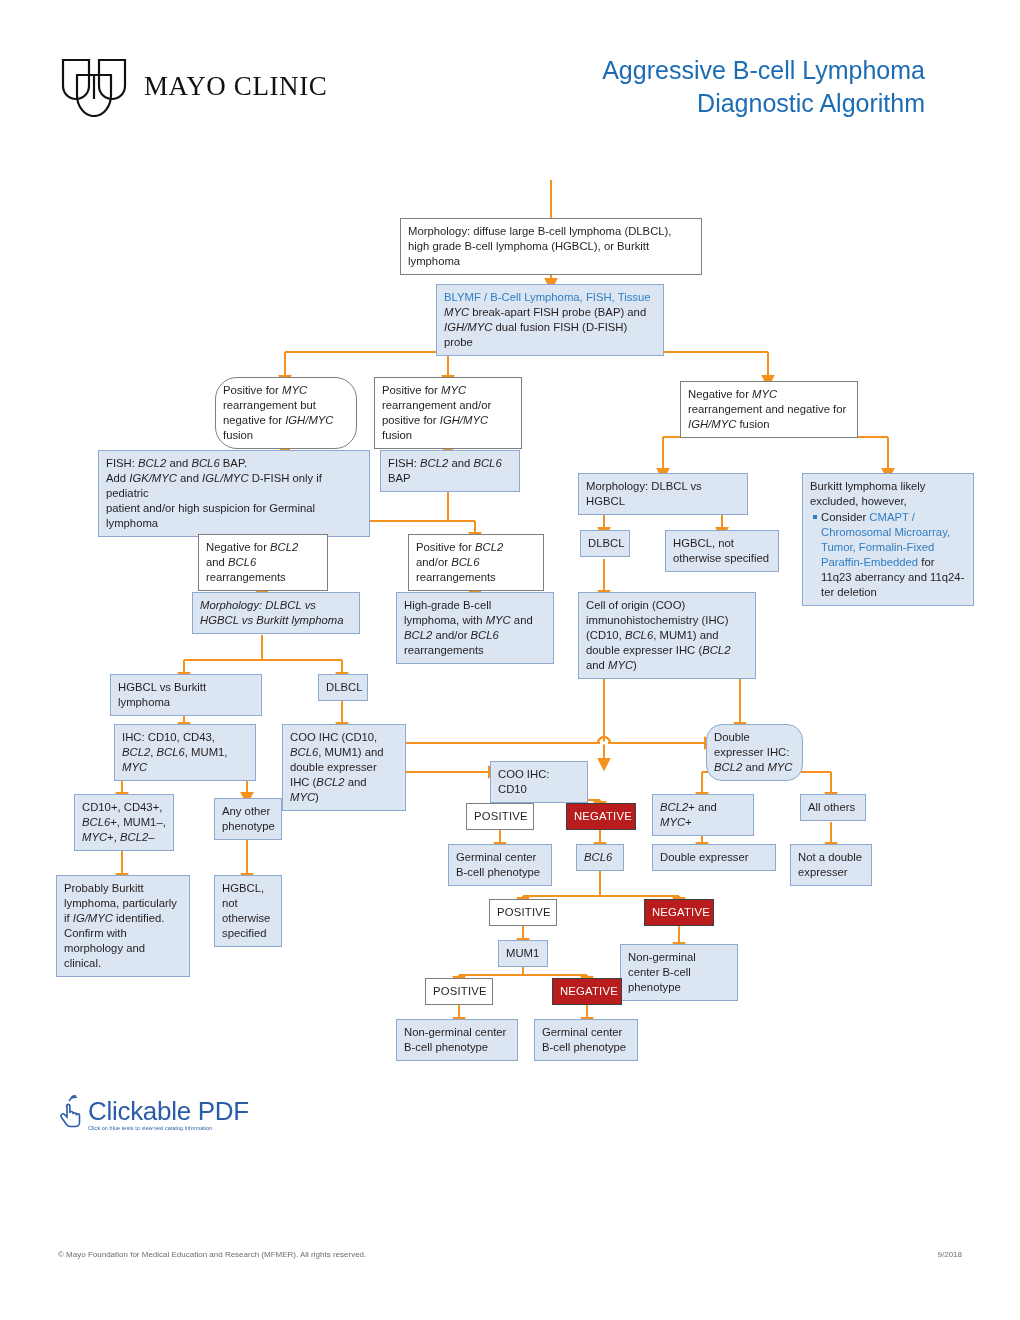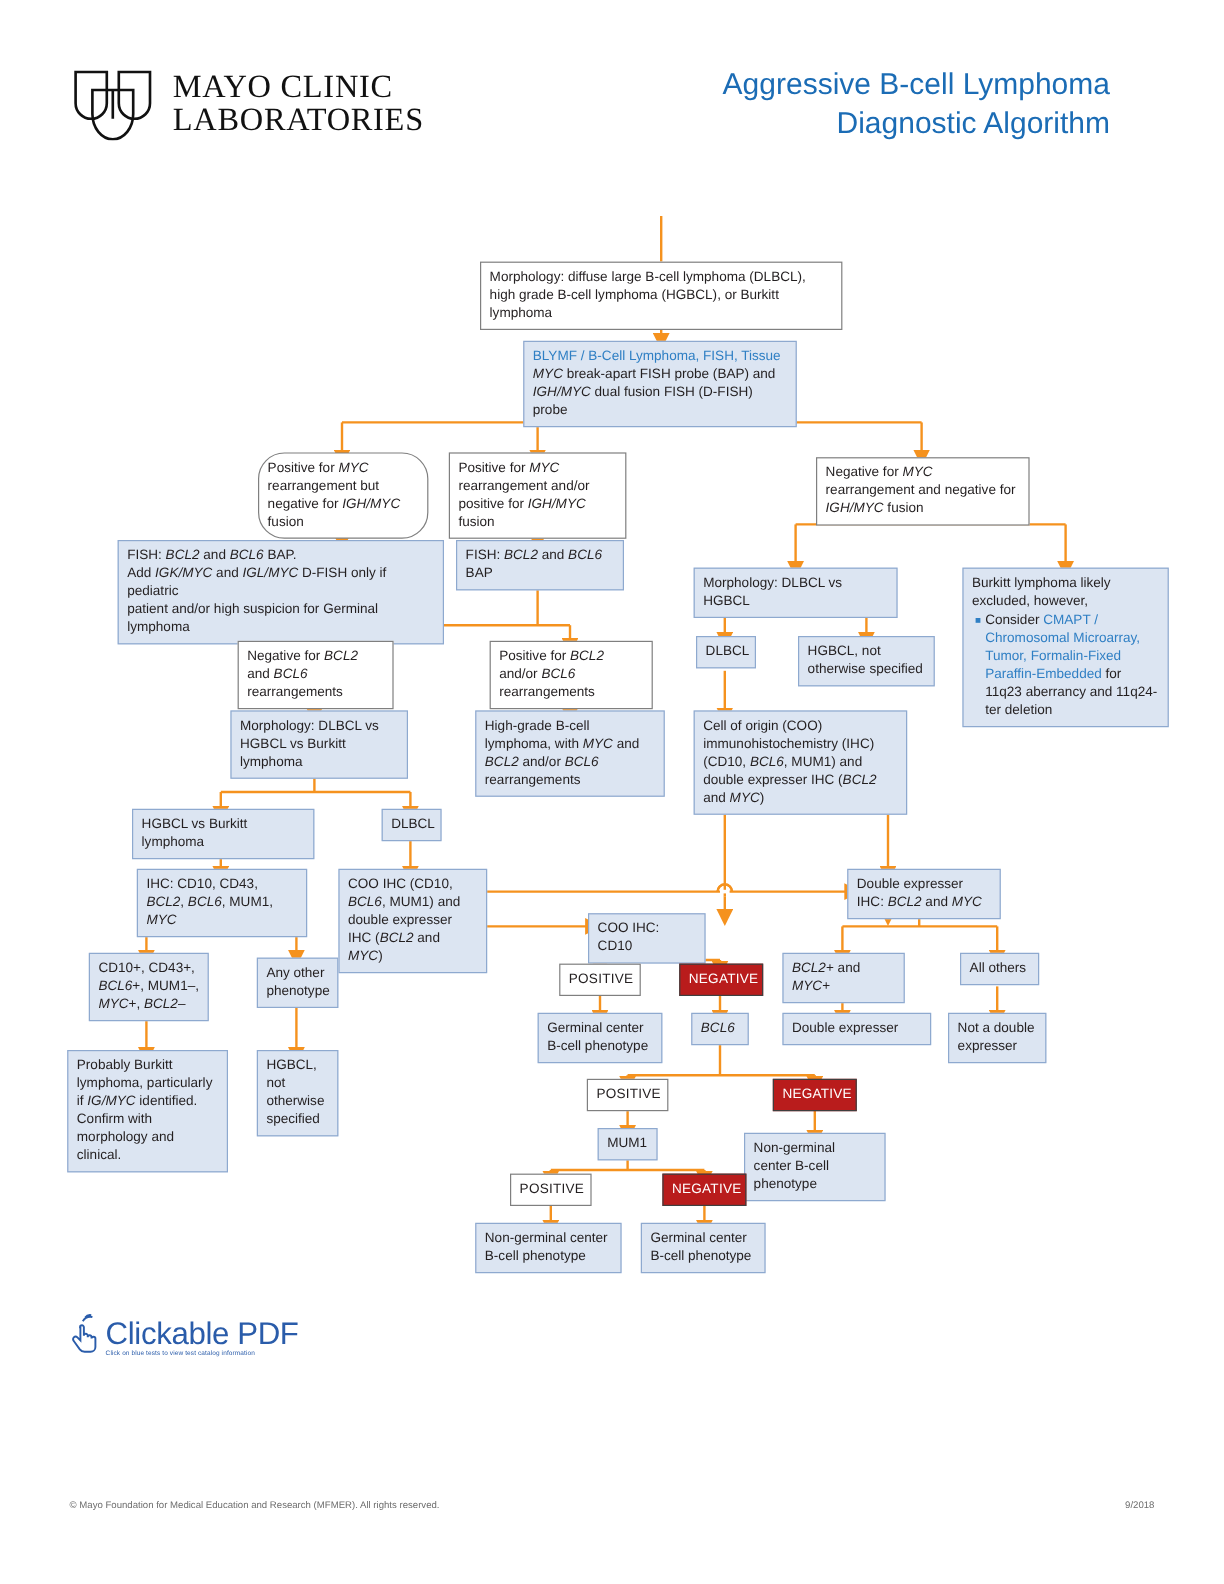--- a/index.html
+++ b/index.html
@@ -50,21 +50,20 @@
   <svg class="logo-shield" viewBox="0 0 72 62">
     <g fill="none" stroke="#111" stroke-width="2.2">
       <path d="M5 5 h26 v26 a13 13 0 0 1 -26 0 z"></path>
       <path d="M41 5 h26 v26 a13 13 0 0 1 -26 0 z"></path>
       <path d="M19 20 h34 v20 a17 21 0 0 1 -34 0 z"></path>
       <path d="M36 20 v24"></path>
     </g>
   </svg>
   <div class="logo-words">
     <div class="l1">MAYO CLINIC</div>
-    <div class="l2">LABORATORIES</div>
   </div>
 </div>
 
 <div class="doc-title">
   <div>Aggressive B-cell Lymphoma</div>
   <div>Diagnostic Algorithm</div>
 </div>
 
 <svg id="canvas">
   <defs>
@@ -215,35 +214,35 @@
 </div>
 
 <div class="node white" style="left:198px;top:534px;width:130px;">Negative for <i>BCL2</i> and <i>BCL6</i> rearrangements</div>
 
 <div class="node white" style="left:408px;top:534px;width:136px;">Positive for <i>BCL2</i> and/or <i>BCL6</i> rearrangements</div>
 
 <div class="node blue" style="left:580px;top:530px;width:50px;">DLBCL</div>
 
 <div class="node blue" style="left:665px;top:530px;width:114px;">HGBCL, not otherwise specified</div>
 
-<div class="node blue" style="left:192px;top:592px;width:148px;">Morphology: DLBCL vs HGBCL vs Burkitt lymphoma</div>
+<div class="node blue" style="left:192px;top:592px;width:168px;font-style:italic;">Morphology: DLBCL vs HGBCL vs Burkitt lymphoma</div>
 
 <div class="node blue" style="left:396px;top:592px;width:158px;">High-grade B-cell lymphoma, with <i>MYC</i> and <i>BCL2</i> and/or <i>BCL6</i> rearrangements</div>
 
 <div class="node blue" style="left:578px;top:592px;width:178px;">Cell of origin (COO) immunohistochemistry (IHC) (CD10, <i>BCL6</i>, MUM1) and double expresser IHC (<i>BCL2</i> and <i>MYC</i>)</div>
 
 <div class="node blue" style="left:110px;top:674px;width:152px;">HGBCL vs Burkitt lymphoma</div>
 
 <div class="node blue" style="left:318px;top:674px;width:50px;">DLBCL</div>
 
 <div class="node blue" style="left:114px;top:724px;width:142px;">IHC: CD10, CD43, <i>BCL2</i>, <i>BCL6</i>, MUM1, <i>MYC</i></div>
 
 <div class="node blue" style="left:282px;top:724px;width:124px;">COO IHC (CD10, <i>BCL6</i>, MUM1) and double expresser IHC (<i>BCL2</i> and <i>MYC</i>)</div>
 
-<div class="node blue" style="left:706px;top:724px;width:128px;">Double expresser IHC: <i>BCL2</i> and <i>MYC</i></div>
+<div class="node blue" style="left:706px;top:724px;width:97px;border-radius:16px;">Double expresser IHC: <i>BCL2</i> and <i>MYC</i></div>
 
 <div class="node blue" style="left:490px;top:761px;width:98px;">COO IHC: CD10</div>
 
 <div class="node blue" style="left:74px;top:794px;width:100px;">CD10+, CD43+, <i>BCL6</i>+, MUM1–, <i>MYC</i>+, <i>BCL2</i>–</div>
 
 <div class="node blue" style="left:214px;top:798px;width:68px;">Any other phenotype</div>
 
 <div class="node blue" style="left:652px;top:794px;width:102px;"><i>BCL2</i>+ and <i>MYC</i>+</div>
 
 <div class="node blue" style="left:800px;top:794px;width:66px;">All others</div>

